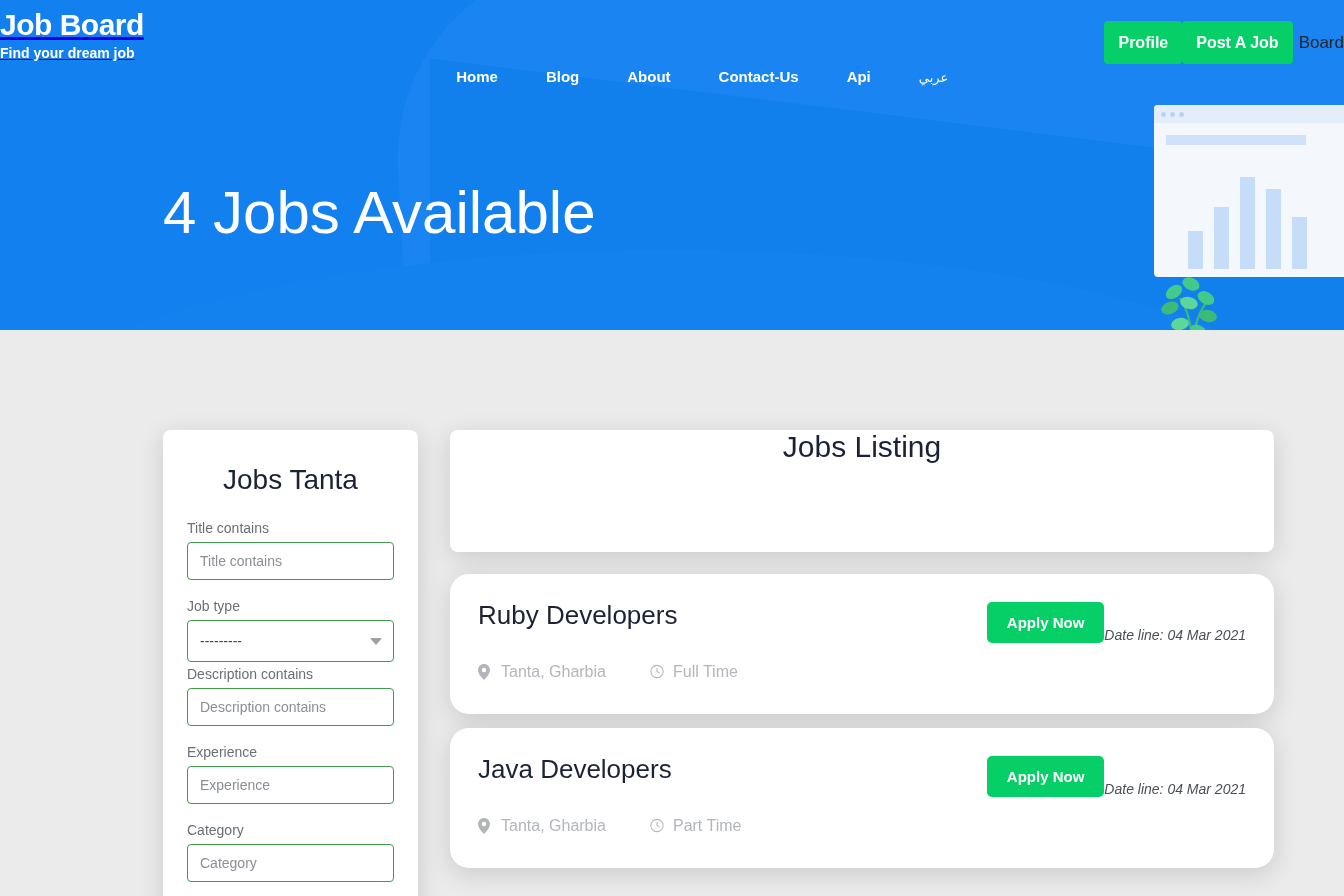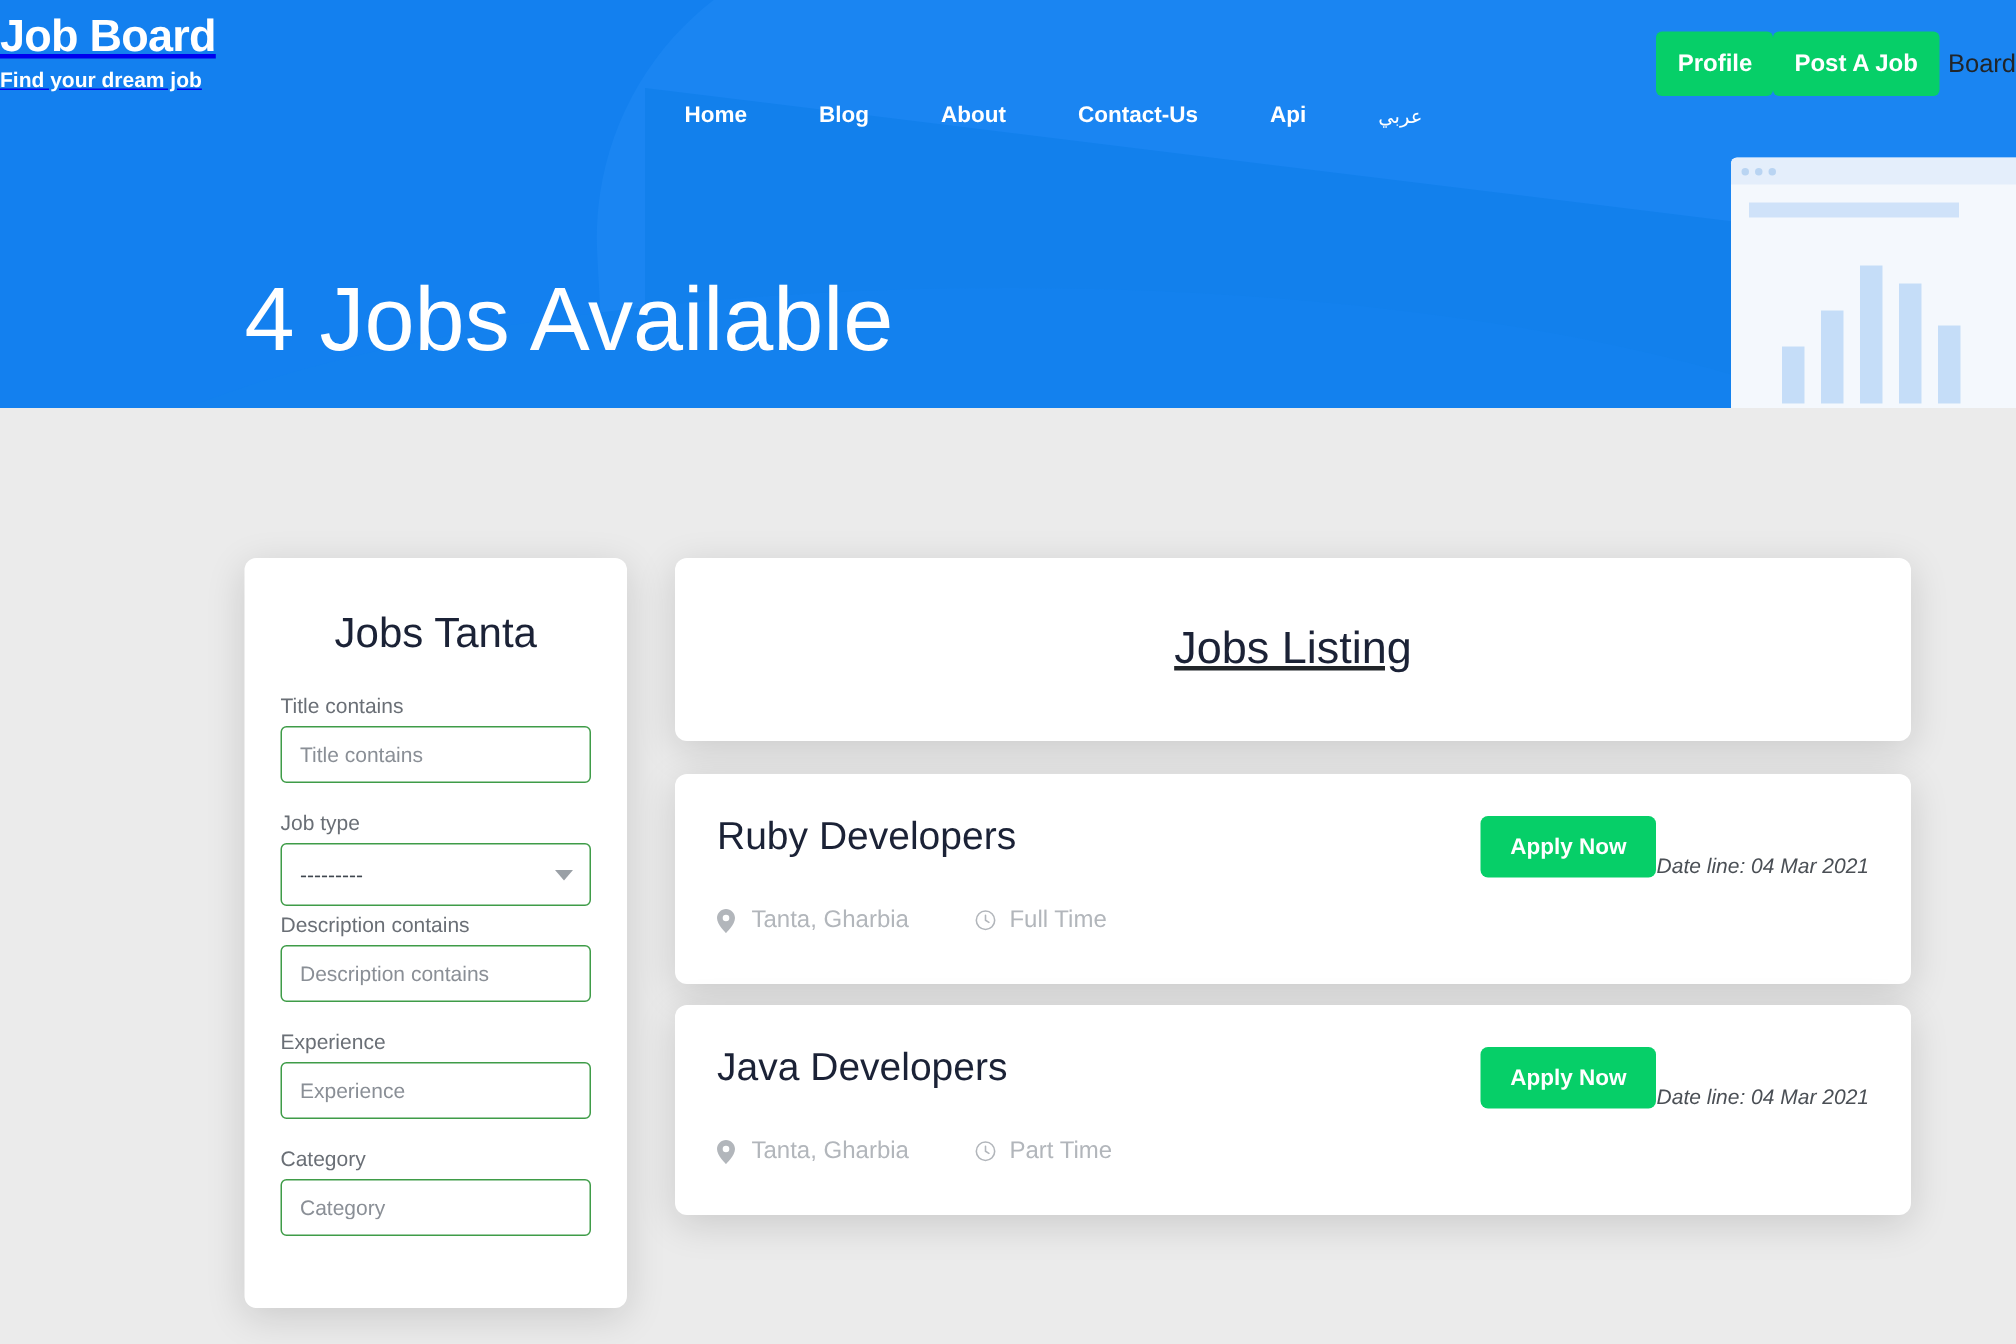--- a/index.html
+++ b/index.html
@@ -10,21 +10,21 @@
     overflow: hidden;
     background: #ebebeb;
     font-family: "Liberation Sans", sans-serif;
     color: #212529;
   }
 
   
   .hero {
     position: relative;
     width: 1344px;
-    height: 272px;
+    height: 330px;
     background: #0d7ae8;
     overflow: hidden;
   }
   .hero-shape-a {
     position: absolute;
     left: -180px; top: -140px;
     width: 760px; height: 560px;
     background: #1380ef;
     border-radius: 0 0 300px 0;
     transform: rotate(-8deg);
@@ -247,37 +247,36 @@
     border-right: 6px solid transparent;
     border-top: 7px solid #9aa0a6;
     pointer-events: none;
   }
 
   
   .listing-col { flex: 1; min-width: 0; }
   .listing-header {
     height: 122px;
     display: flex;
-    align-items: center;
     justify-content: center;
     margin-bottom: 22px;
-    text-decoration: underline;
   }
   .listing-header h2 {
     margin: 0;
     font-size: 30px;
     font-weight: normal;
     color: #1b2236;
   }
   .job-card {
     padding: 26px 28px 22px 28px;
     margin-bottom: 14px;
     display: flex;
     align-items: flex-start;
     min-height: 140px;
+    border-radius: 19px;
   }
   .job-info { flex: 1; }
   .job-title {
     margin: 0 0 16px 0;
     font-size: 26px;
     font-weight: normal;
     color: #1b2236;
   }
   .job-meta {
     display: flex;

